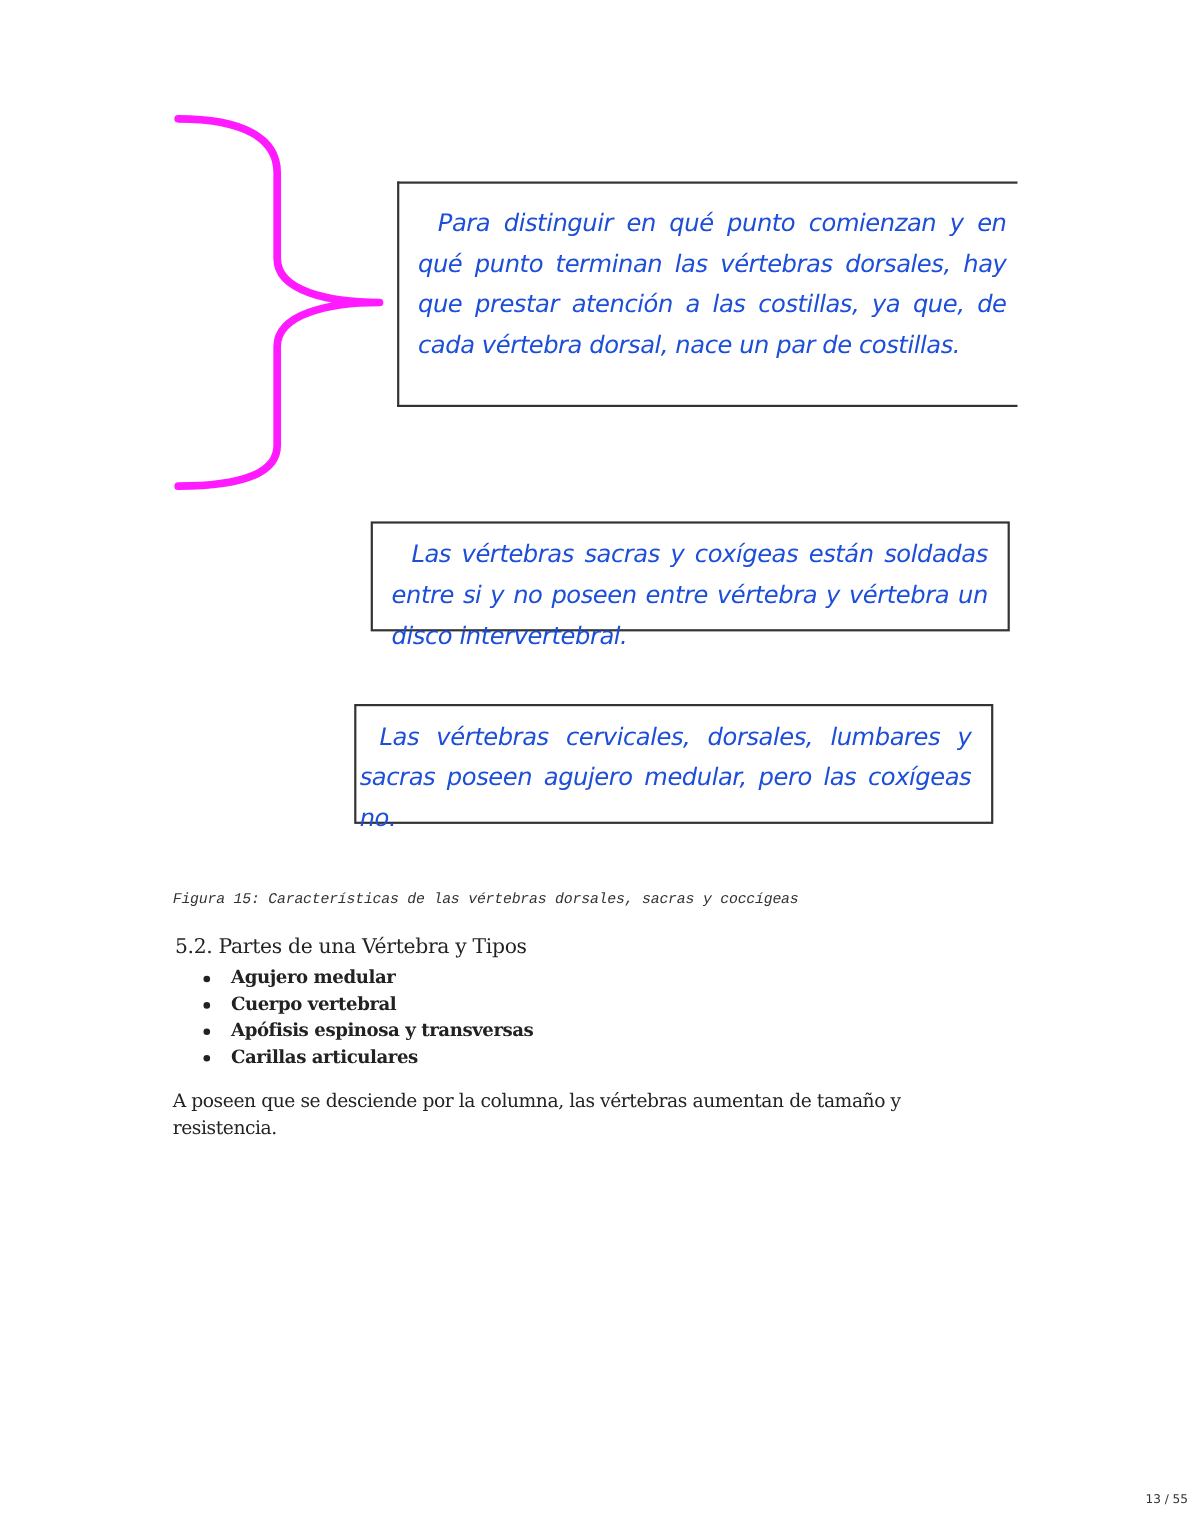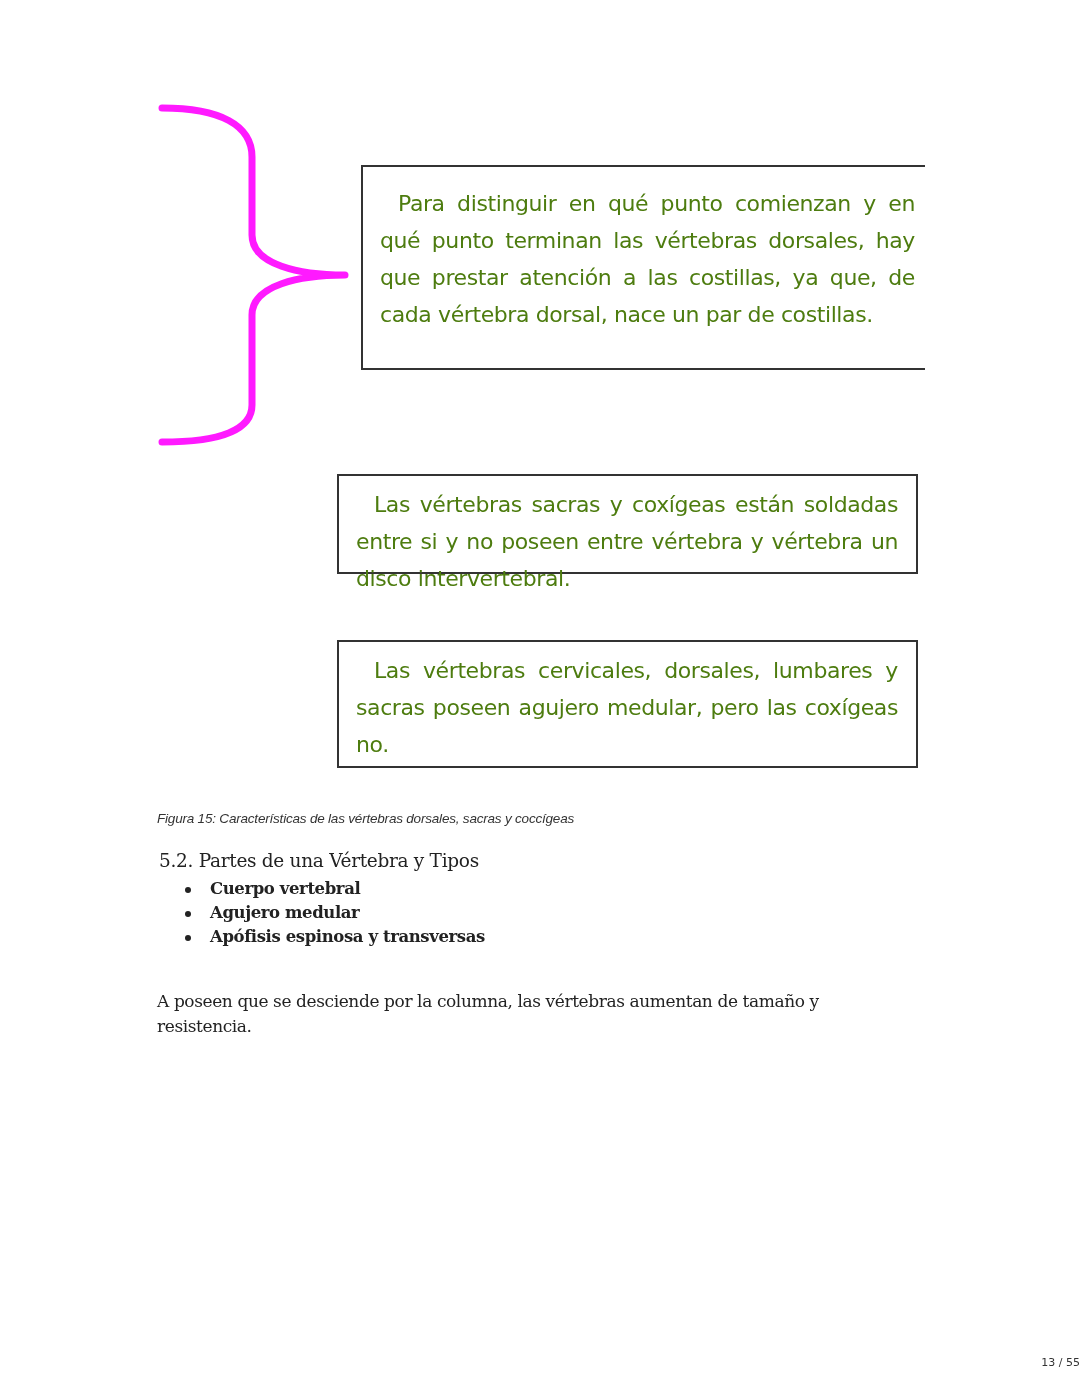--- a/index.html
+++ b/index.html
@@ -7,44 +7,45 @@
     .abs { position: absolute; }
 
     .brace { position: absolute; left: 150px; top: 95px; }
 
     .figbox {
       position: absolute;
       box-sizing: border-box;
       font-family: "DejaVu Sans", sans-serif;
       font-size: 22px;
       line-height: 37px;
-      color: #4d7c0f;
+      color: #1d4ed8;
       letter-spacing: -0.4px;
+      font-style: italic;
     }
     .figbox p { margin: 0; text-align: justify; text-indent: 18px; }
 
     #box1 {
       left: 361px; top: 165px; width: 564px; height: 205px;
       border-top: 2px solid #333; border-bottom: 2px solid #333; border-left: 2px solid #333;
       padding: 18px 10px 0 17px;
     }
     #box2 {
       left: 337px; top: 474px; width: 581px; height: 100px;
       border: 2px solid #333;
       padding: 10px 18px 0 17px;
     }
     #box3 {
-      left: 337px; top: 640px; width: 581px; height: 128px;
+      left: 322px; top: 640px; width: 581px; height: 109px;
       border: 2px solid #333;
-      padding: 10px 18px 0 17px;
+      padding: 10px 18px 0 3px;
     }
 
     .caption {
       left: 157px; top: 811px;
-      font-family: Liberation Sans, sans-serif;
+      font-family: Liberation Mono, monospace;
       font-style: italic;
       font-size: 13.5px;
       color: #333;
       letter-spacing: -0.2px;
     }
     .heading {
       left: 159px; top: 850px;
       font-family: "DejaVu Serif", serif;
       font-weight: normal;
       font-size: 18.5px;
@@ -96,20 +97,21 @@
 
 <div id="box3" class="figbox">
   <p>Las vértebras cervicales, dorsales, lumbares y sacras poseen agujero medular, pero las coxígeas no.</p>
 </div>
 
 <div class="abs caption">Figura 15: Características de las vértebras dorsales, sacras y coccígeas</div>
 
 <div class="abs heading">5.2. Partes de una Vértebra y Tipos</div>
 
 <ul class="abs bullets">
+  <li><span class="dot"></span><span>Agujero medular</span></li>
   <li><span class="dot"></span><span>Cuerpo vertebral</span></li>
-  <li><span class="dot"></span><span>Agujero medular</span></li>
   <li><span class="dot"></span><span>Apófisis espinosa y transversas</span></li>
+  <li><span class="dot"></span><span>Carillas articulares</span></li>
 </ul>
 
 <div class="abs para">A poseen que se desciende por la columna, las vértebras aumentan de tamaño y resistencia.</div>
 
 <div class="abs pagenum">13 / 55</div>
 
 </body></html>

